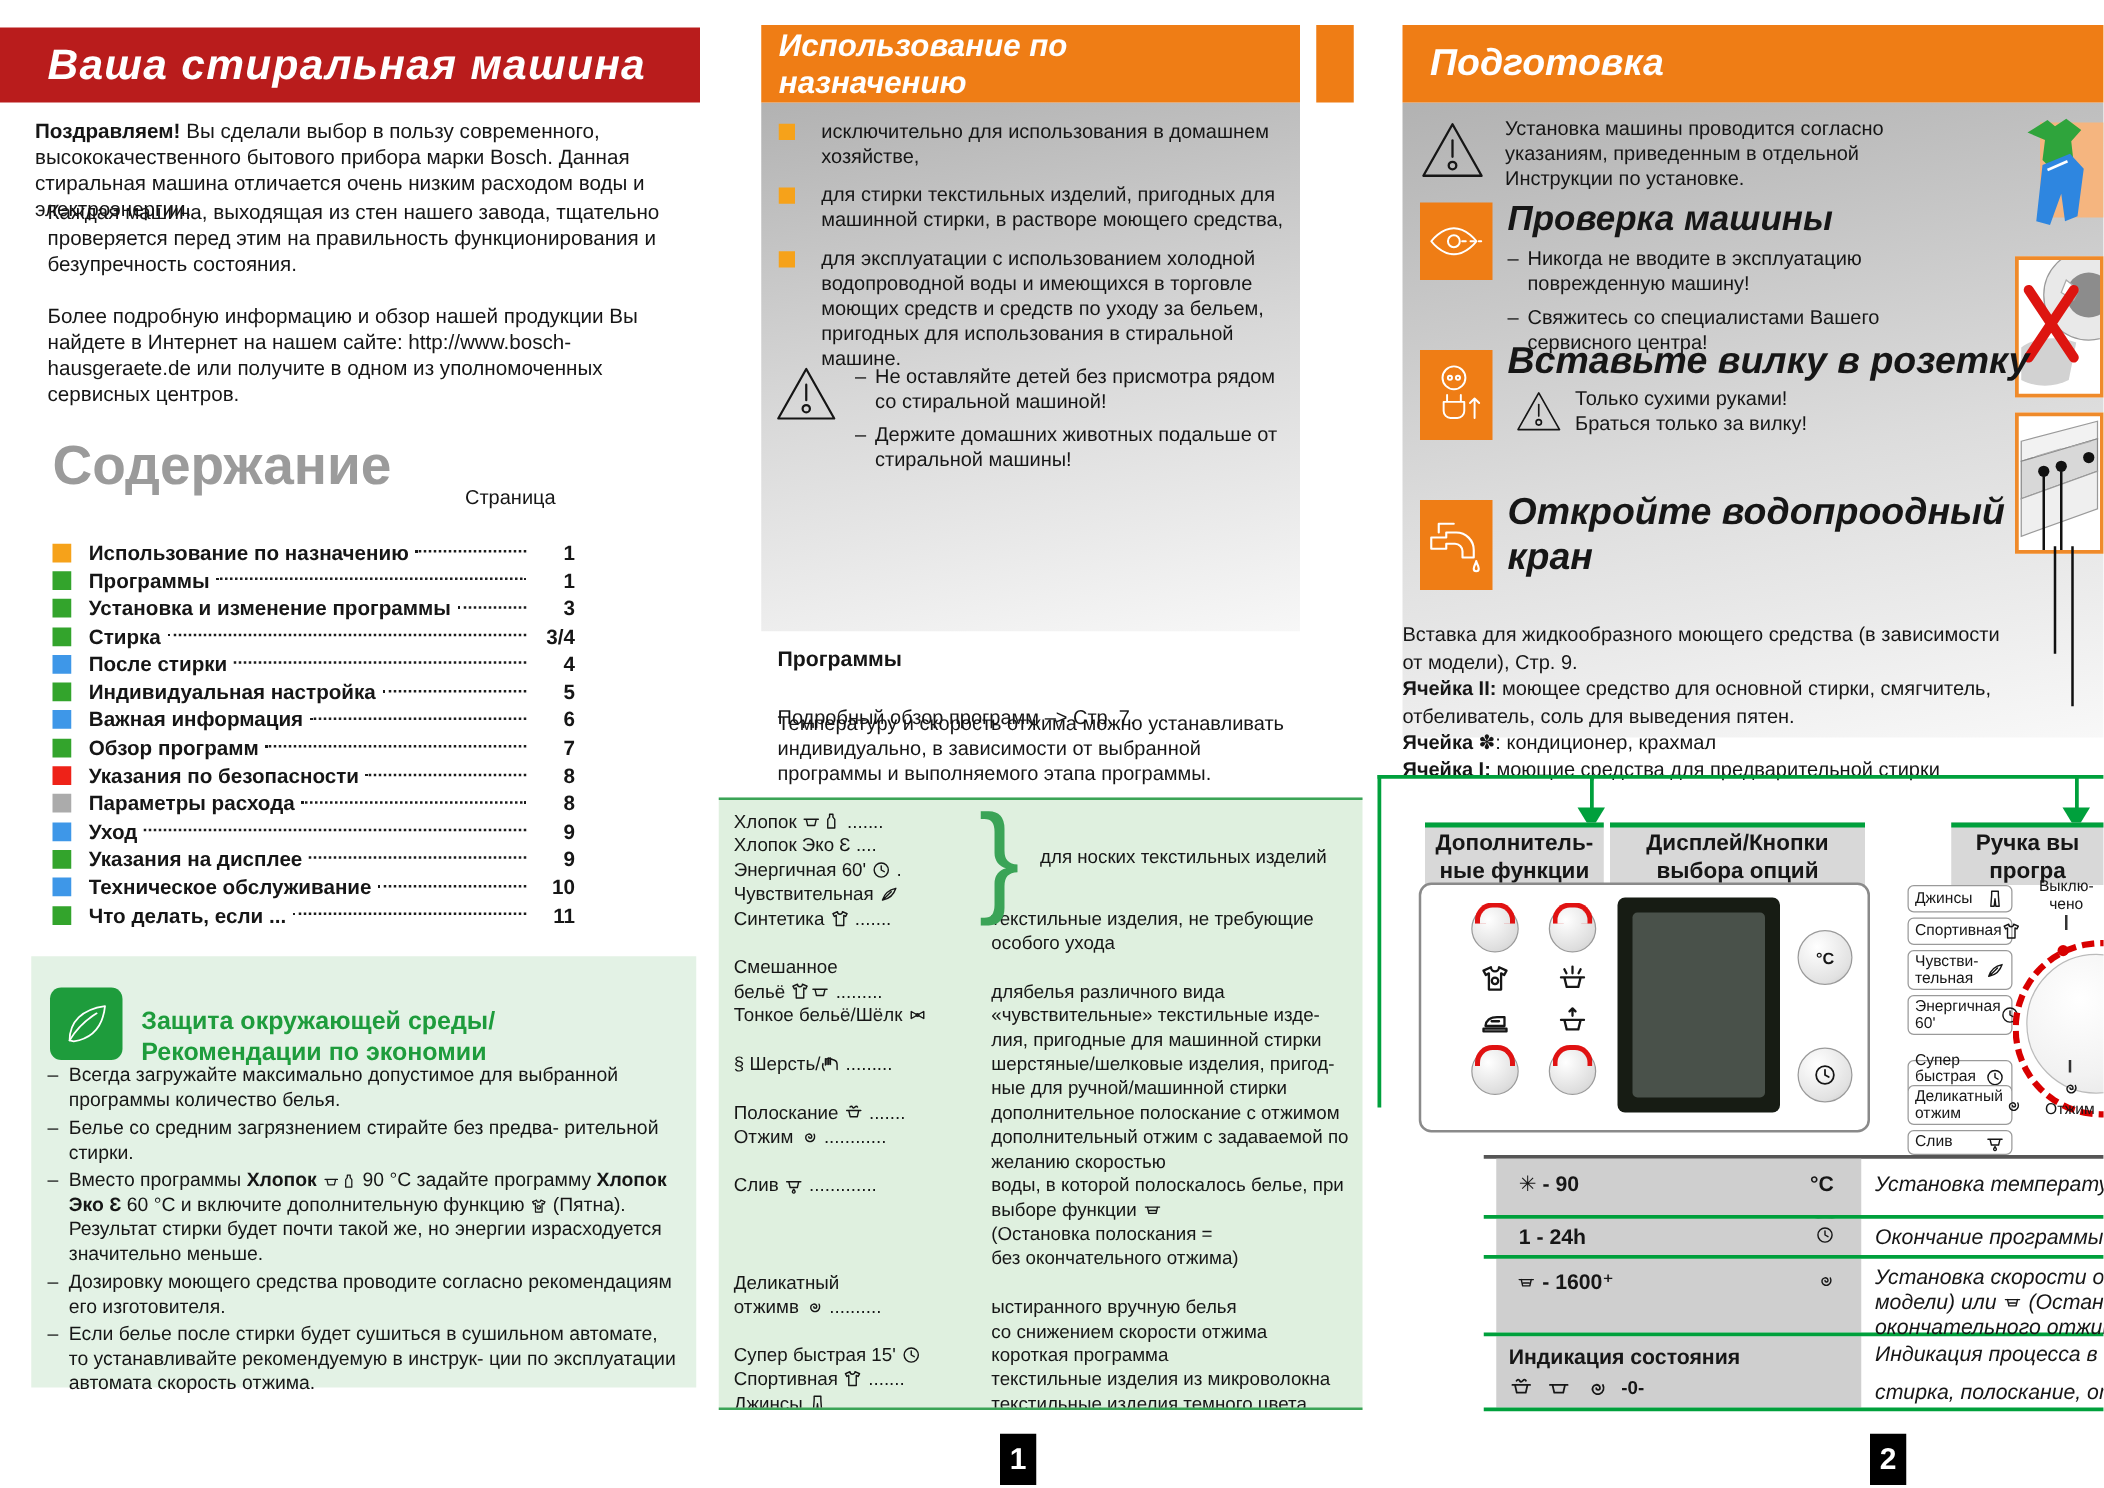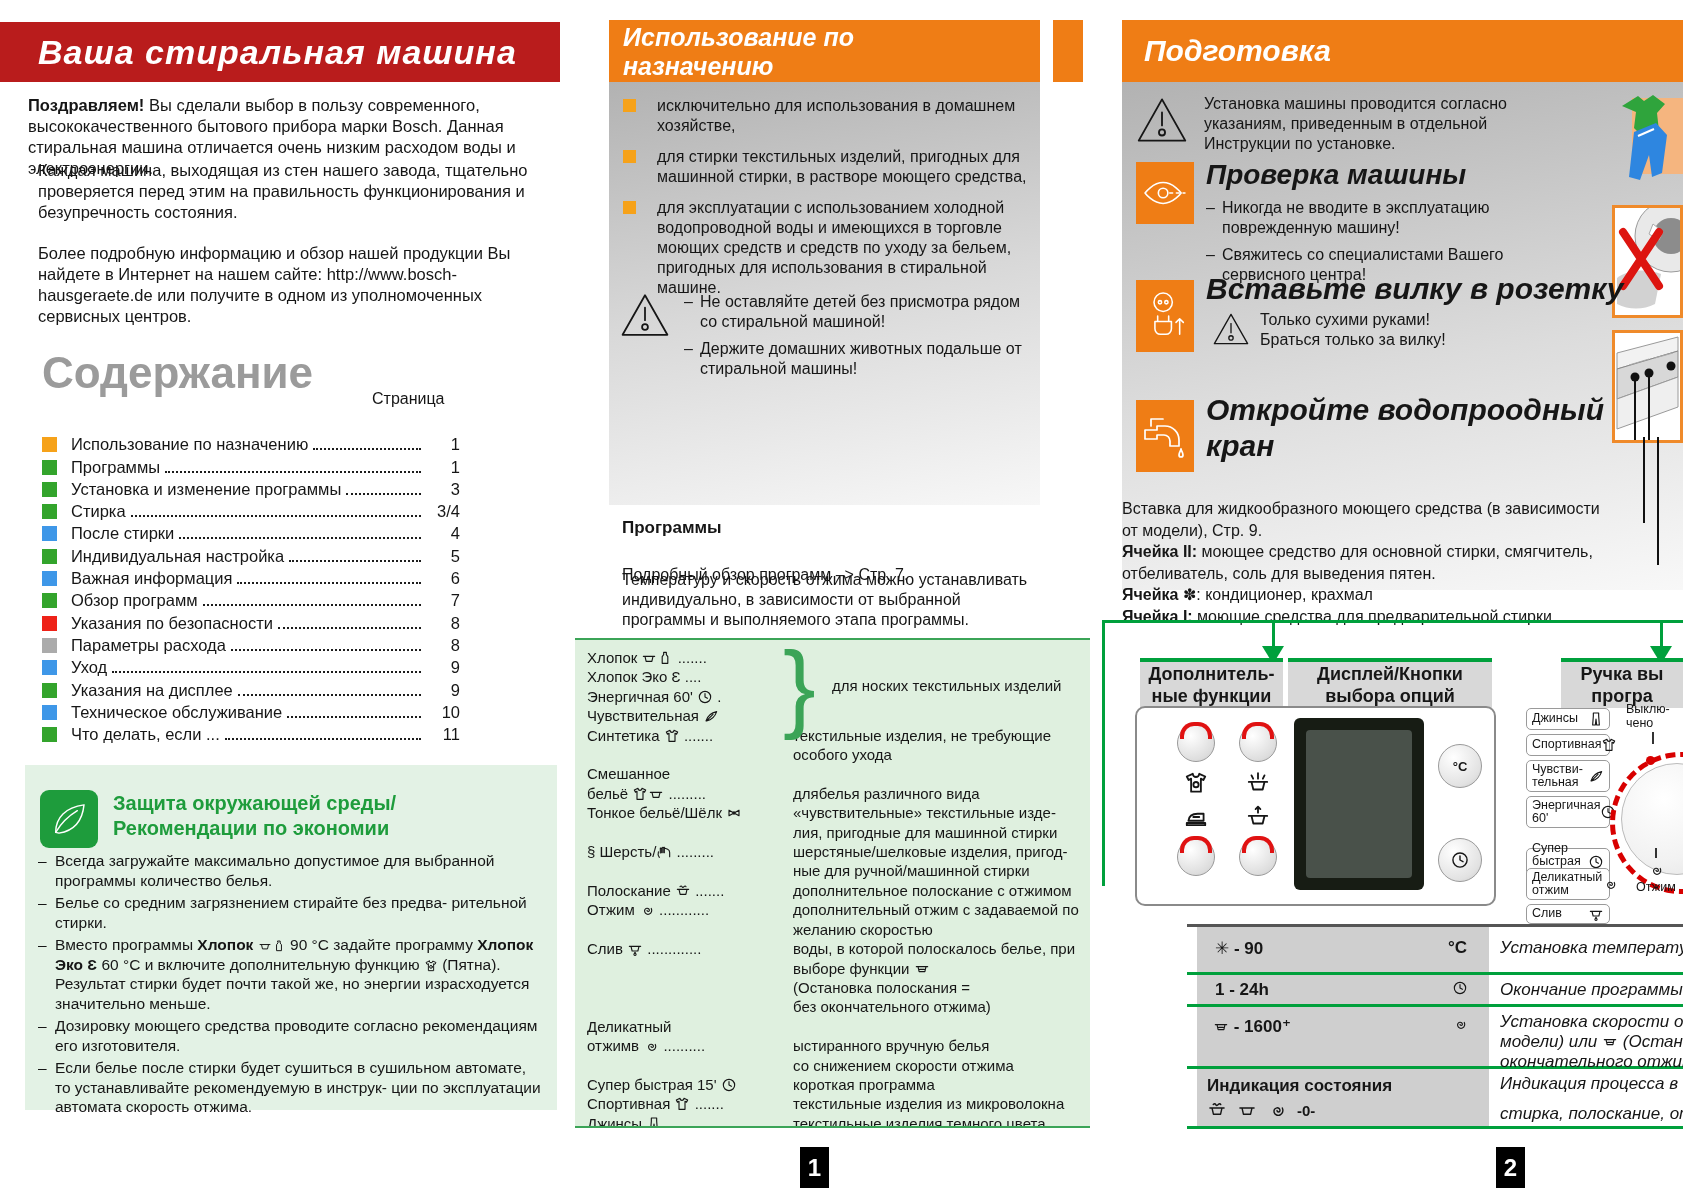--- a/index.html
+++ b/index.html
@@ -8,21 +8,21 @@
   .ab{position:absolute}
   .b{font-weight:700}.i{}
   .whead{color:#fff;font-weight:700;font-style:italic}
   
   .ic{width:18px;height:18px;display:inline-block;vertical-align:-3px;flex:none}
   .ic *{fill:none;stroke:currentColor;stroke-width:1.7;stroke-linecap:round;stroke-linejoin:round}
   .ic14{width:14px;height:14px}.ic16{width:16px;height:16px}.ic20{width:20px;height:20px}.ic26{width:26px;height:26px}
   
   .graybar{background:#b91c1c}
   .p{font-size:16.5px;line-height:21px}
-  .tocrow{display:flex;align-items:flex-end;height:22.3px;font-size:16.5px;font-weight:400}
+  .tocrow{display:flex;align-items:center;height:22.3px;font-size:16.5px;font-weight:700}
   .sq{width:15px;height:15px;flex:none;margin:0 14px 2px 0}
   .or{background:#F6A21A}.gr{background:#33A42C}.bl{background:#3E97E8}.rd{background:#EE2218}.gy{background:#ABABAB}
   .lead{flex:1;border-bottom:2.5px dotted #1c1c1c;margin:0 5px 4px 5px}
   .tocpg{width:34px;text-align:right}
   .ecobox{background:#E3F2E5}
   .ecoli{position:relative;padding-left:17px;margin-bottom:3px;font-size:15.5px;line-height:19.5px}
   .ecoli:before{content:"–";position:absolute;left:0;top:0}
   
   .orange{background:#EF7D15}
   .gradm{background:linear-gradient(170deg,#b2b2b2 0%,#d8d8d8 50%,#f7f7f7 100%)}
@@ -239,21 +239,21 @@
         <span class="tocpg">11</span>
       </div>
   </div>
 
   <div class="ab ecobox" style="left:25px;top:765px;width:532px;height:345px">
     <div class="ab" style="left:15px;top:25px;width:58px;height:58px;background:#1E9C3C;border-radius:9px;color:#fff;display:flex;align-items:center;justify-content:center">
       <svg class="ic" style="width:40px;height:40px">
           <use href="#s-leaf"></use>
         </svg>
     </div>
-    <div class="ab b i" style="left:88px;top:26px;font-size:20px;line-height:25px;color:#1E9C3C">
+    <div class="ab b i" style="left:88px;top:40px;font-size:20px;line-height:25px;color:#1E9C3C">
       <div>Защита окружающей среды/</div>
       <div>Рекомендации по экономии</div>
     </div>
     <div class="ab" style="left:13px;top:86px;width:506px">
       <div class="ecoli">Всегда загружайте максимально допустимое для выбранной программы количество белья.</div>
       <div class="ecoli">Белье со средним загрязнением стирайте без предва- рительной стирки.</div>
       <div class="ecoli"><span>Вместо программы </span><b>Хлопок</b>
         <svg class="ic ic14">
             <use href="#s-tub"></use>
           </svg><svg class="ic ic14">
@@ -620,21 +620,21 @@
         <span>Слив</span>
         <svg class="ic ic16">
           <use href="#s-tub-drop"></use>
         </svg>
       </div>
   </div>
 
   <div class="ab" style="left:1610px;top:752px;width:132px;height:132px;border-radius:50%;border:5px dashed #D80000"></div>
   <div class="ab" style="left:1621px;top:763px;width:110px;height:110px;border-radius:50%;border:1px solid #bbb;background:radial-gradient(circle at 38% 32%,#ffffff 0%,#f2f2f2 60%,#e2e2e2 100%)"></div>
 
-  <div class="ab" style="left:1626px;top:702px;width:54px;text-align:left;font-size:12.5px;line-height:14px">
+  <div class="ab" style="left:1626px;top:702px;width:54px;text-align:center;font-size:12.5px;line-height:14px">
     <div>Выклю-</div>
       <div>чено</div>
   </div>
   <div class="ab" style="left:1652px;top:732px;width:1.5px;height:12px;background:#333"></div>
   <div class="ab" style="left:1646px;top:756px;width:9px;height:9px;border-radius:50%;background:#D80000"></div>
   <div class="ab" style="left:1655px;top:848px;width:1.5px;height:10px;background:#333"></div>
   <svg class="ic ic16" style="position:absolute;left:1648px;top:862px">
       <use href="#s-spiral"></use>
     </svg>
   <div class="ab" style="left:1636px;top:880px;font-size:12.5px">Отжим</div>

